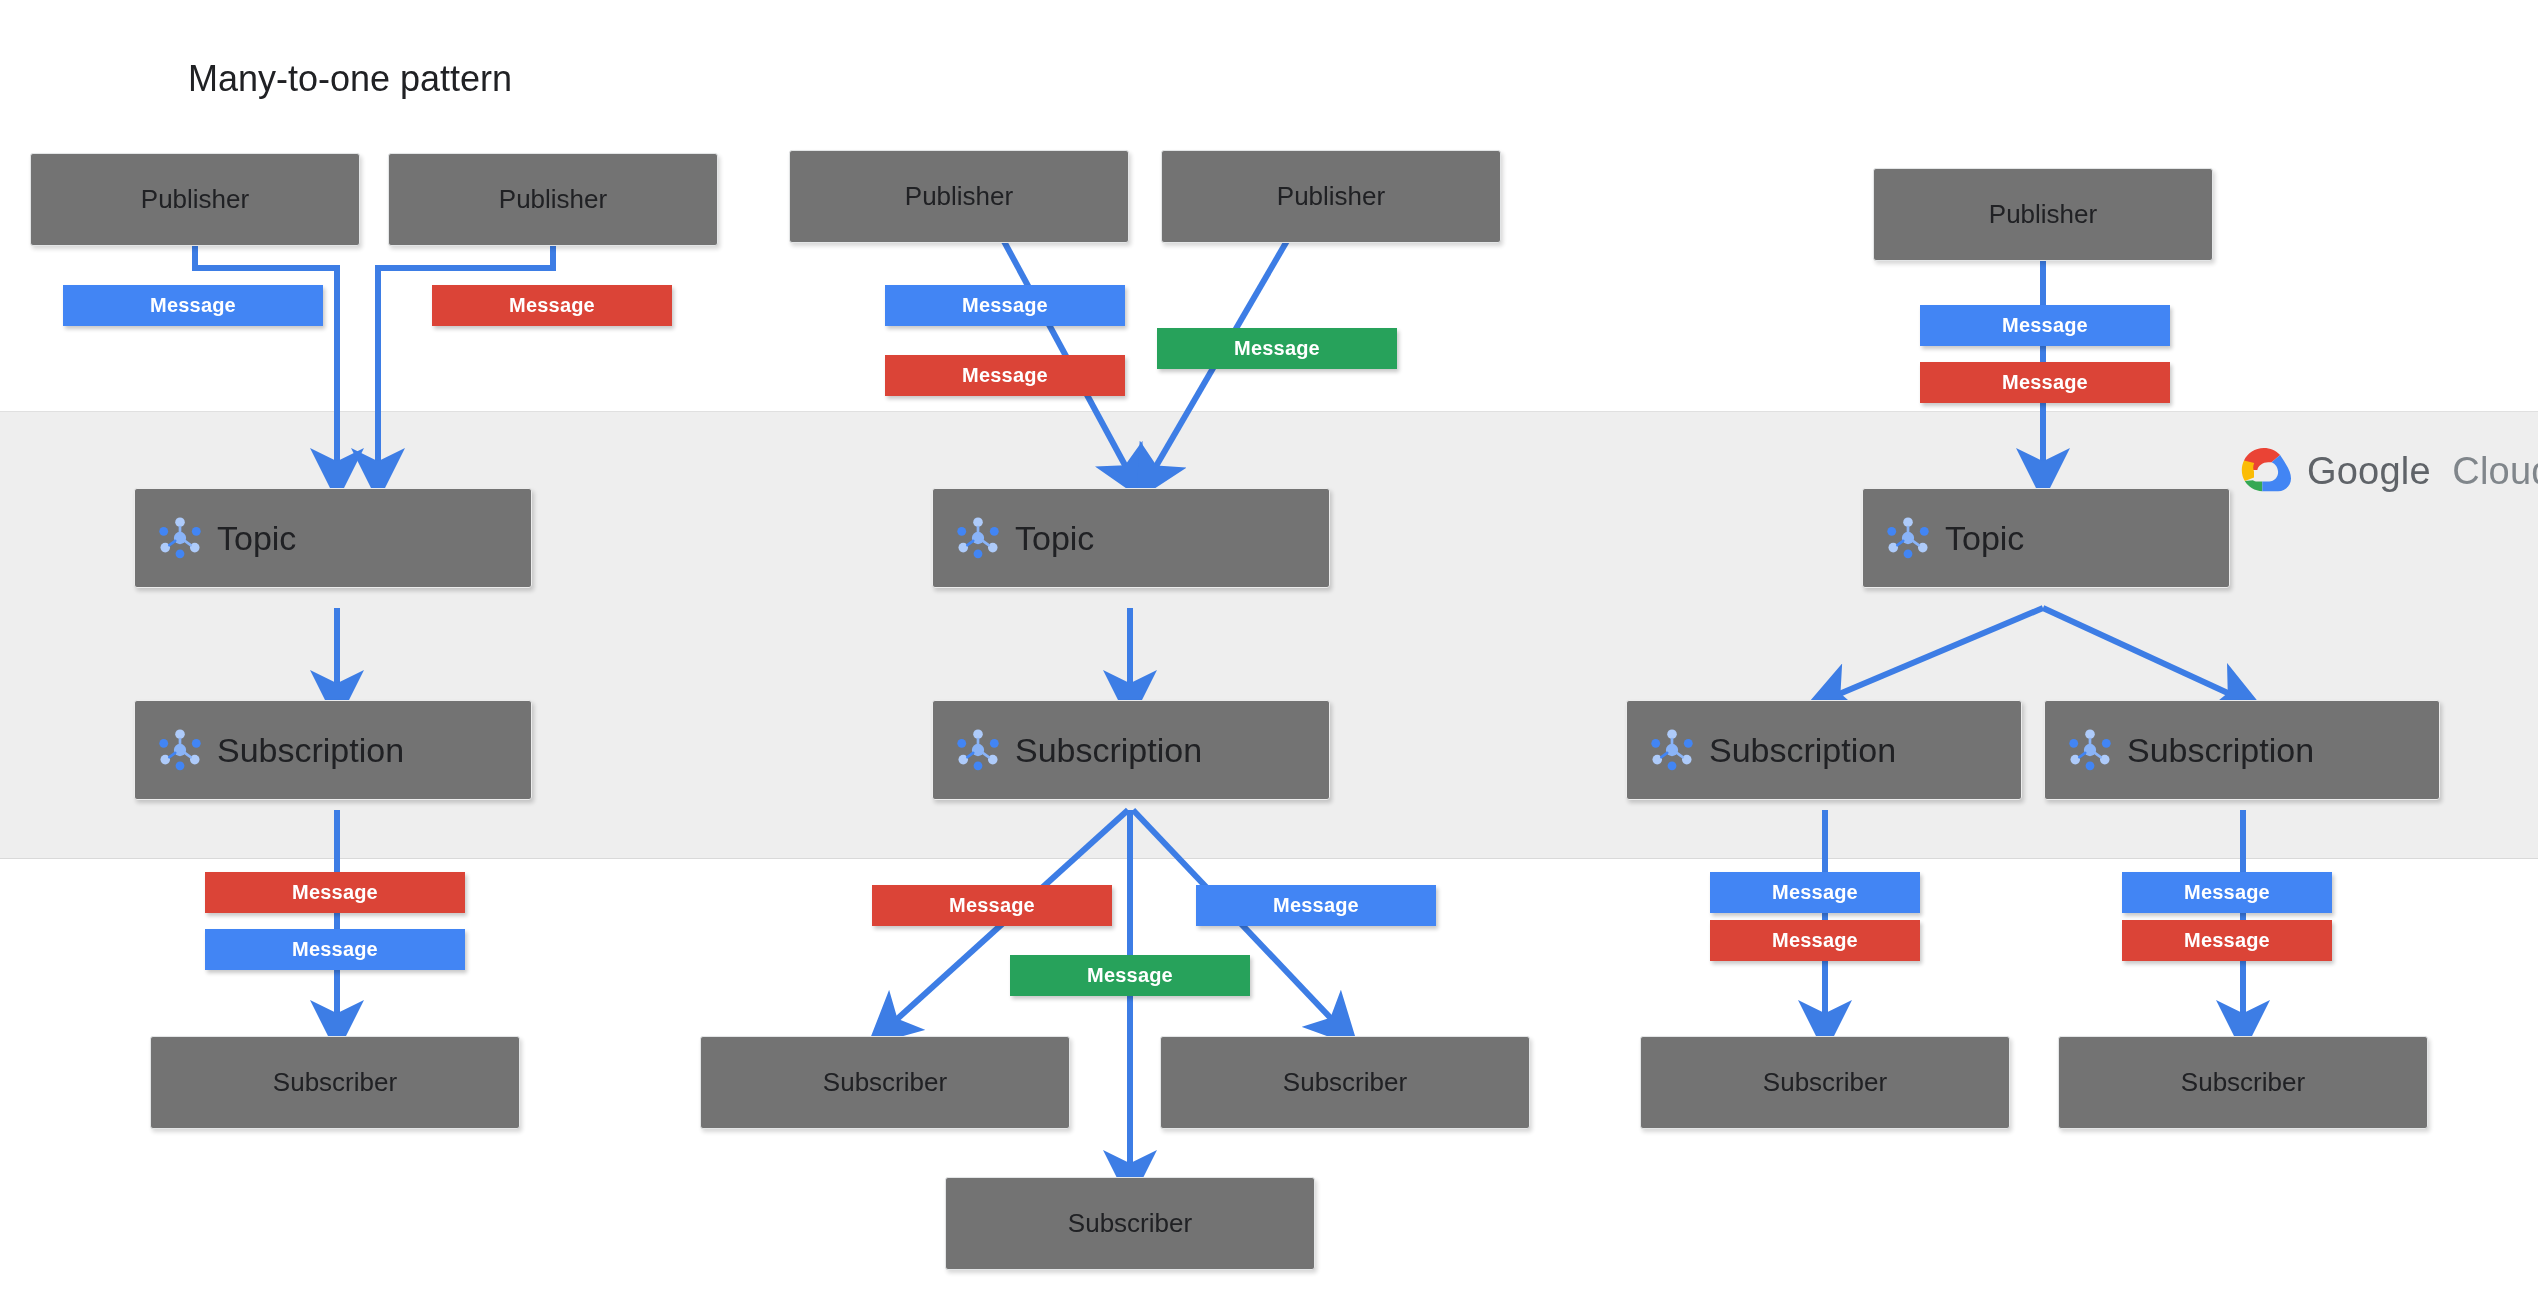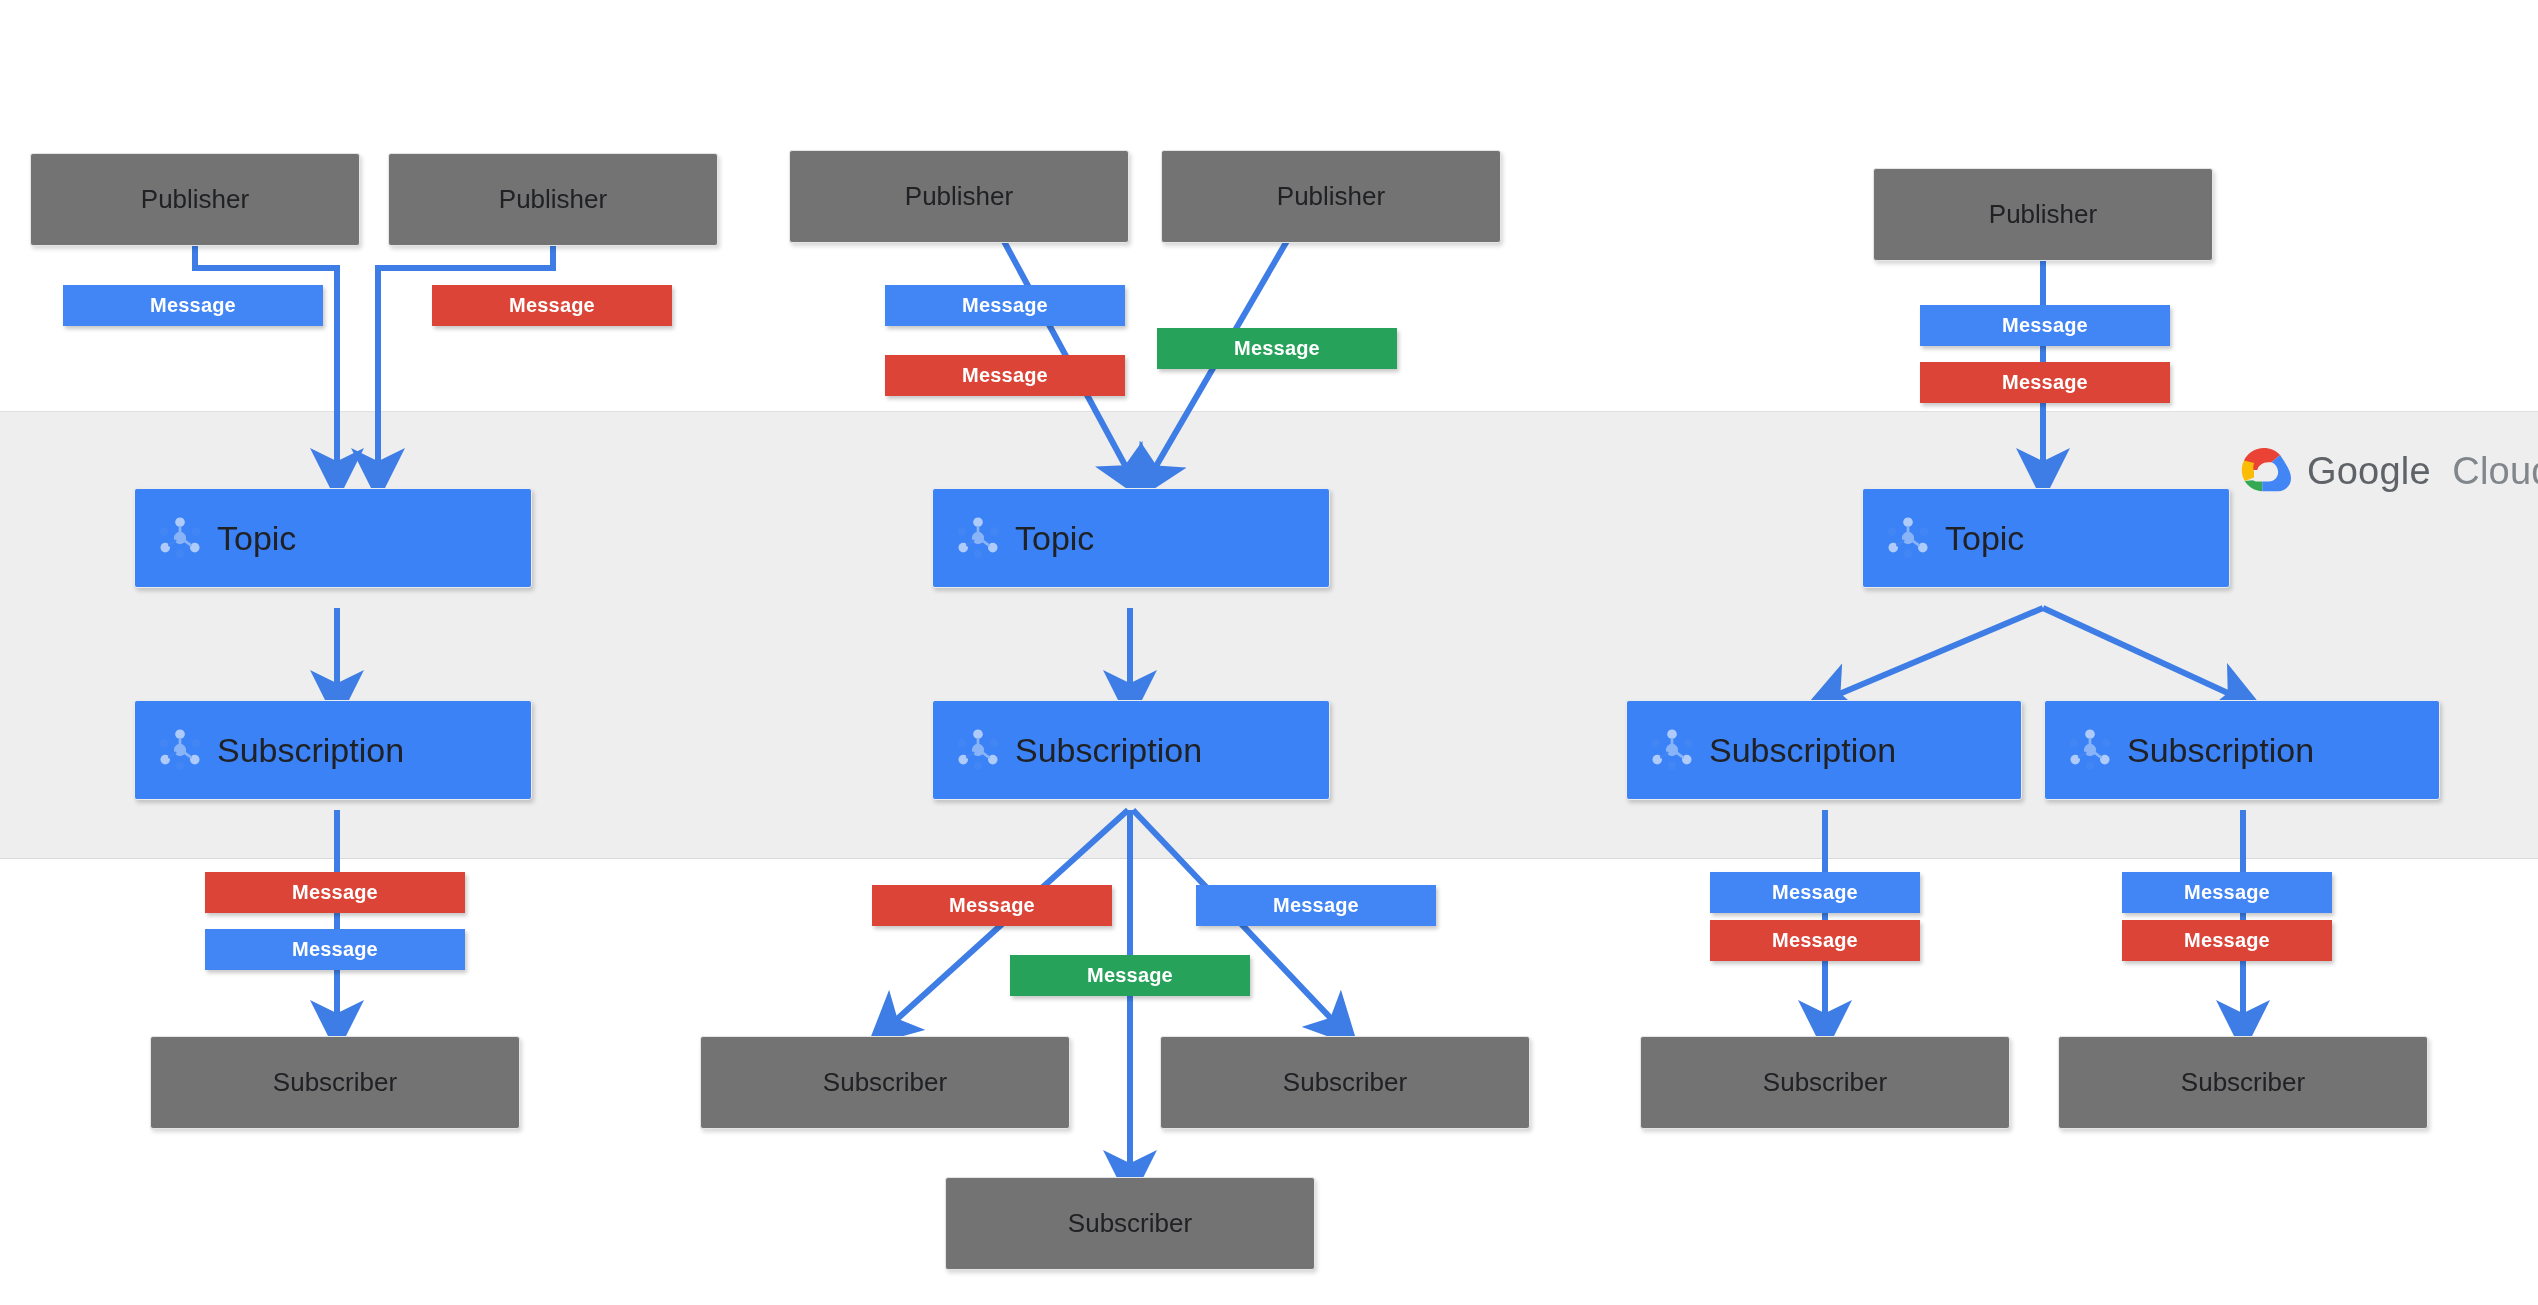--- a/index.html
+++ b/index.html
@@ -29,21 +29,21 @@
     display:flex;align-items:center;justify-content:center;
     border-radius:3px;
   }
   .node.endpoint{
     background:#737373;
     border:1px solid #e3e5e6;
     box-shadow:2px 3px 4px rgba(0,0,0,.16);
     font-size:26px;color:#202124;font-weight:400;
   }
   .node.pubsub{
-    background:#3b82f6;
+    background:#737373;
     border:1px solid #ececec;
     box-shadow:2px 3px 4px rgba(0,0,0,.18);
     justify-content:flex-start;
     font-size:34px;color:#202124;
   }
   .node.pubsub .ps-label{margin-left:14px;}
   .ps-icon{width:46px;height:46px;margin-left:22px;flex:0 0 auto;}
 
   
   .msg{
@@ -106,20 +106,21 @@
 
       <path d="M2043,608 L1825,700" marker-end="url(#ah)"></path>
       <path d="M2043,608 L2243,700" marker-end="url(#ah)"></path>
 
       <path d="M1825,810 L1825,1030" marker-end="url(#ah)"></path>
 
       <path d="M2243,810 L2243,1030" marker-end="url(#ah)"></path>
     </g>
   </svg>
 
+  <div class="col-title" style="left:0px;top:58px;width:700px;">Many-to-one pattern</div>
 
   <div class="node endpoint" style="left:30px;top:153px;width:330px;height:93px;">
     <span>Publisher</span>
   </div>
   <div class="node endpoint" style="left:388px;top:153px;width:330px;height:93px;">
     <span>Publisher</span>
   </div>
 
   <div class="msg blue" style="left:63px;top:285px;width:260px;height:41px;">
     <span>Message</span>

